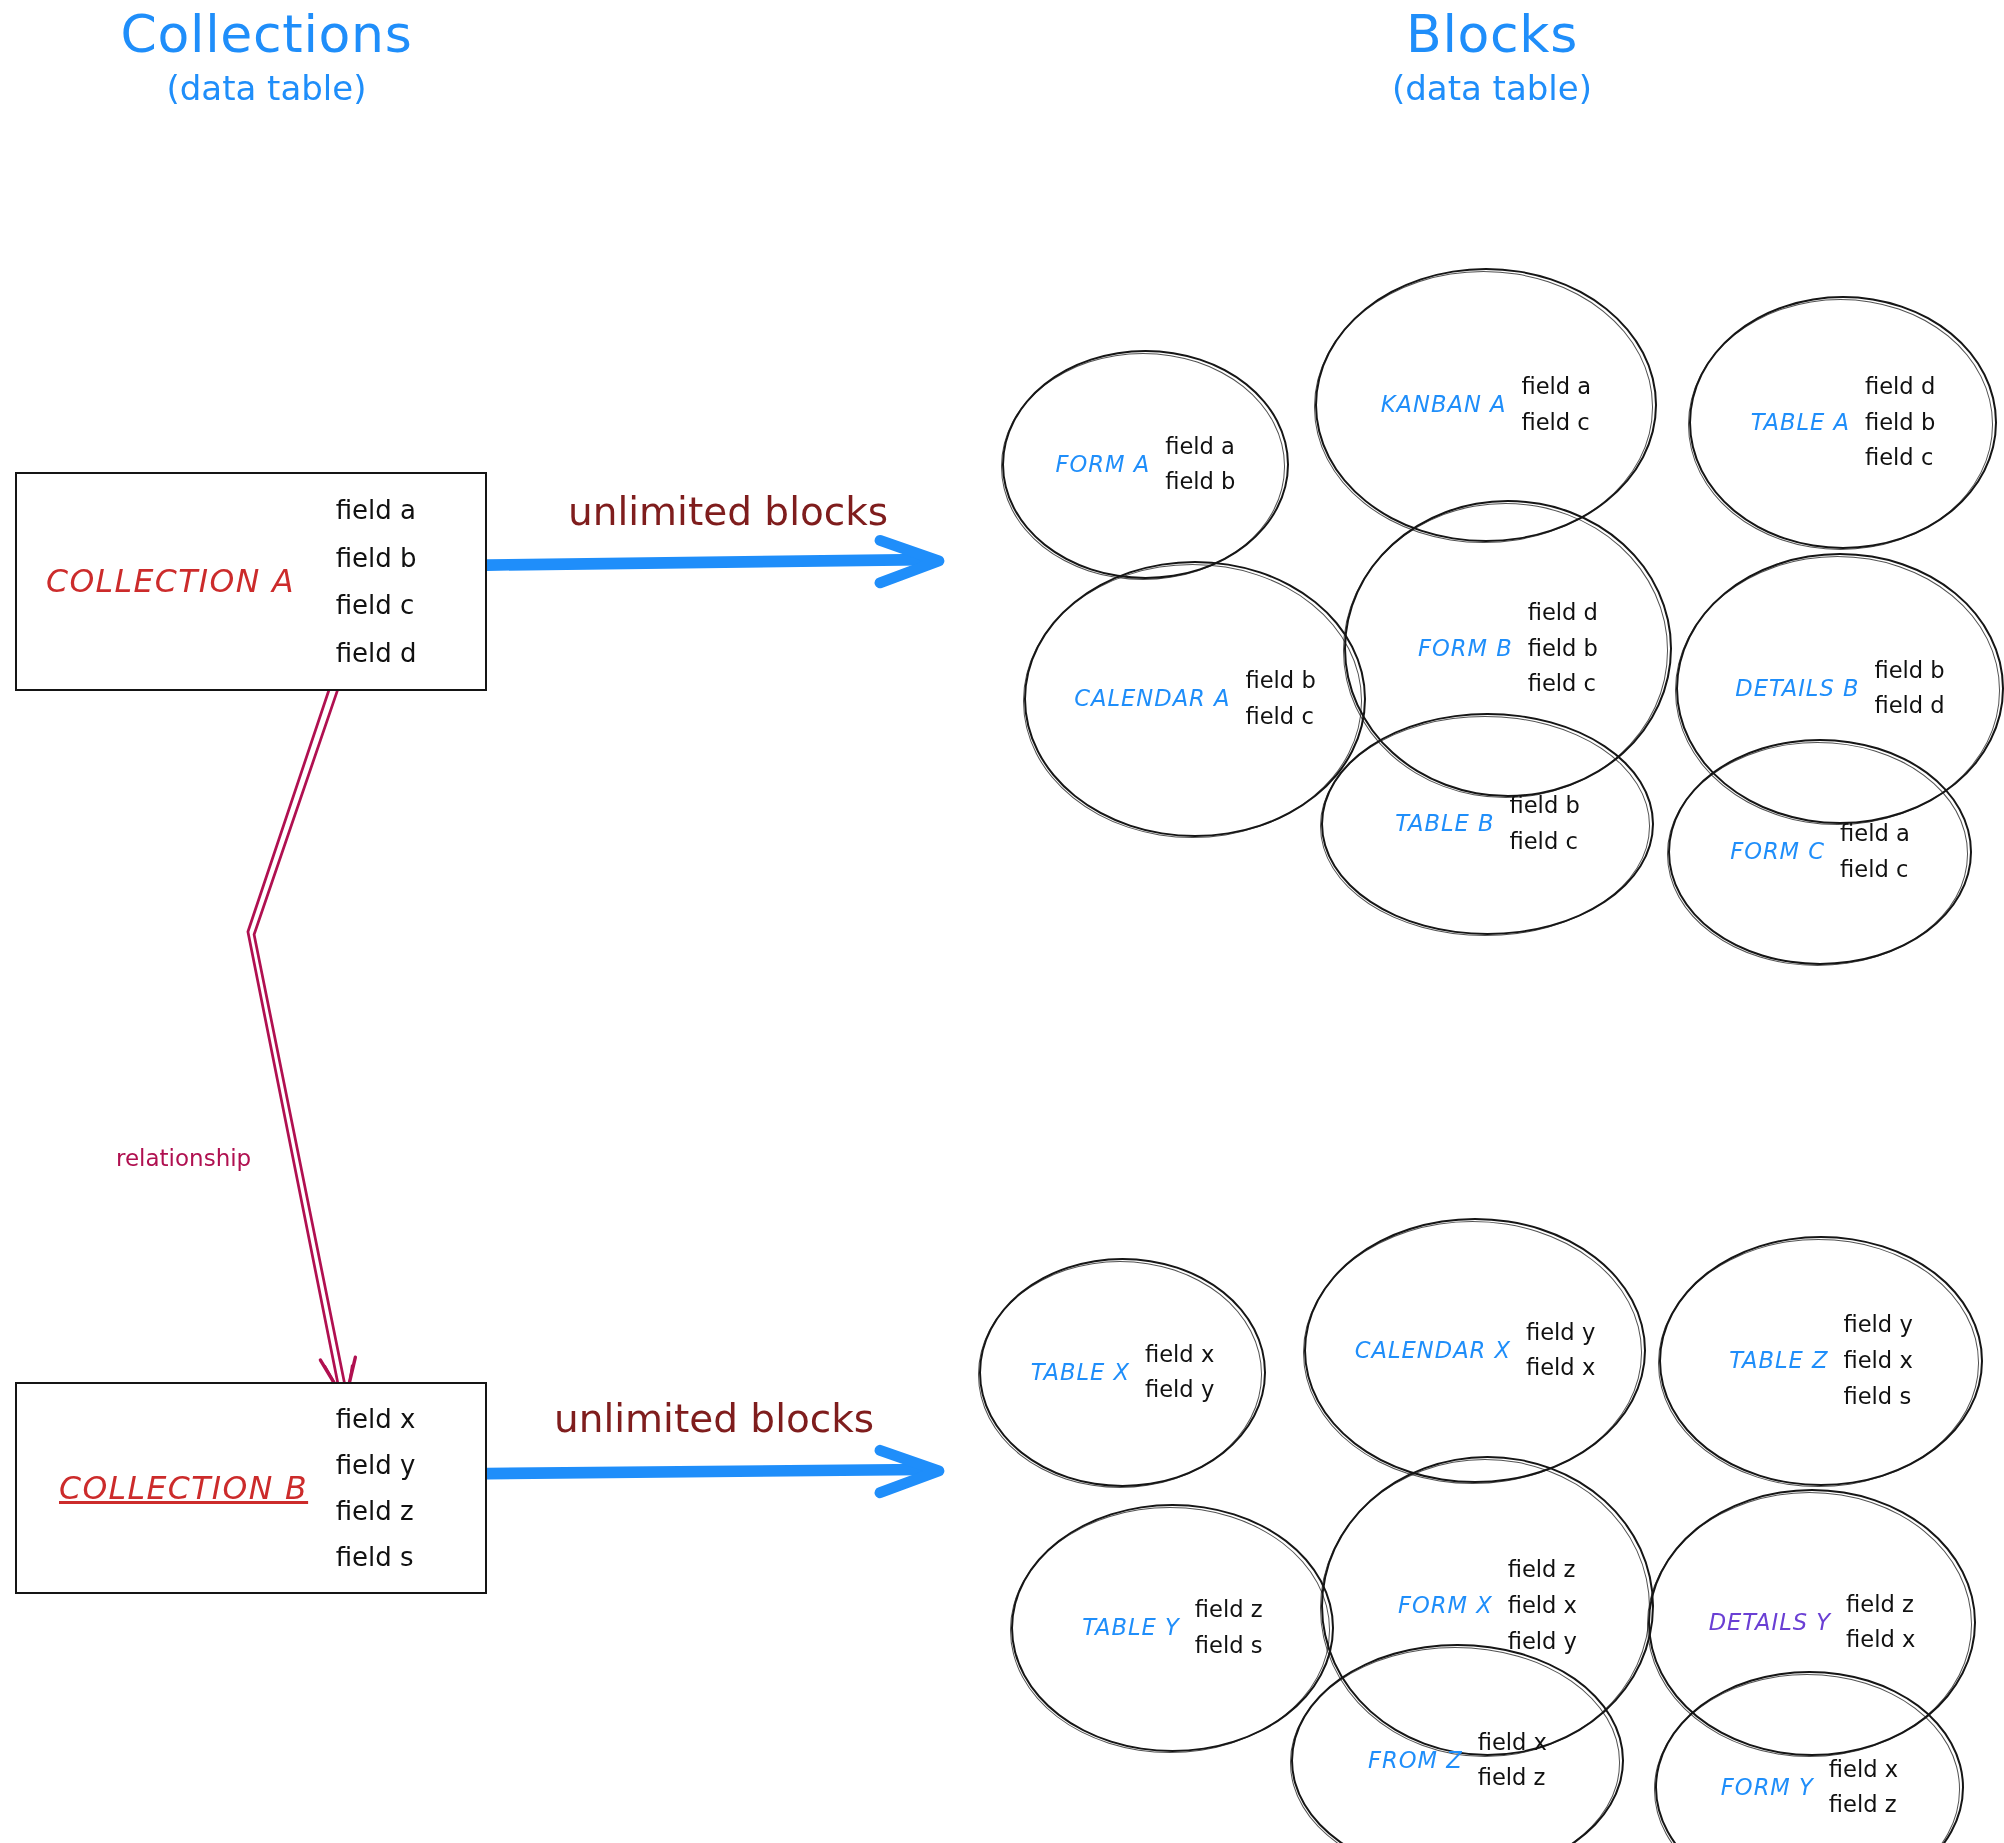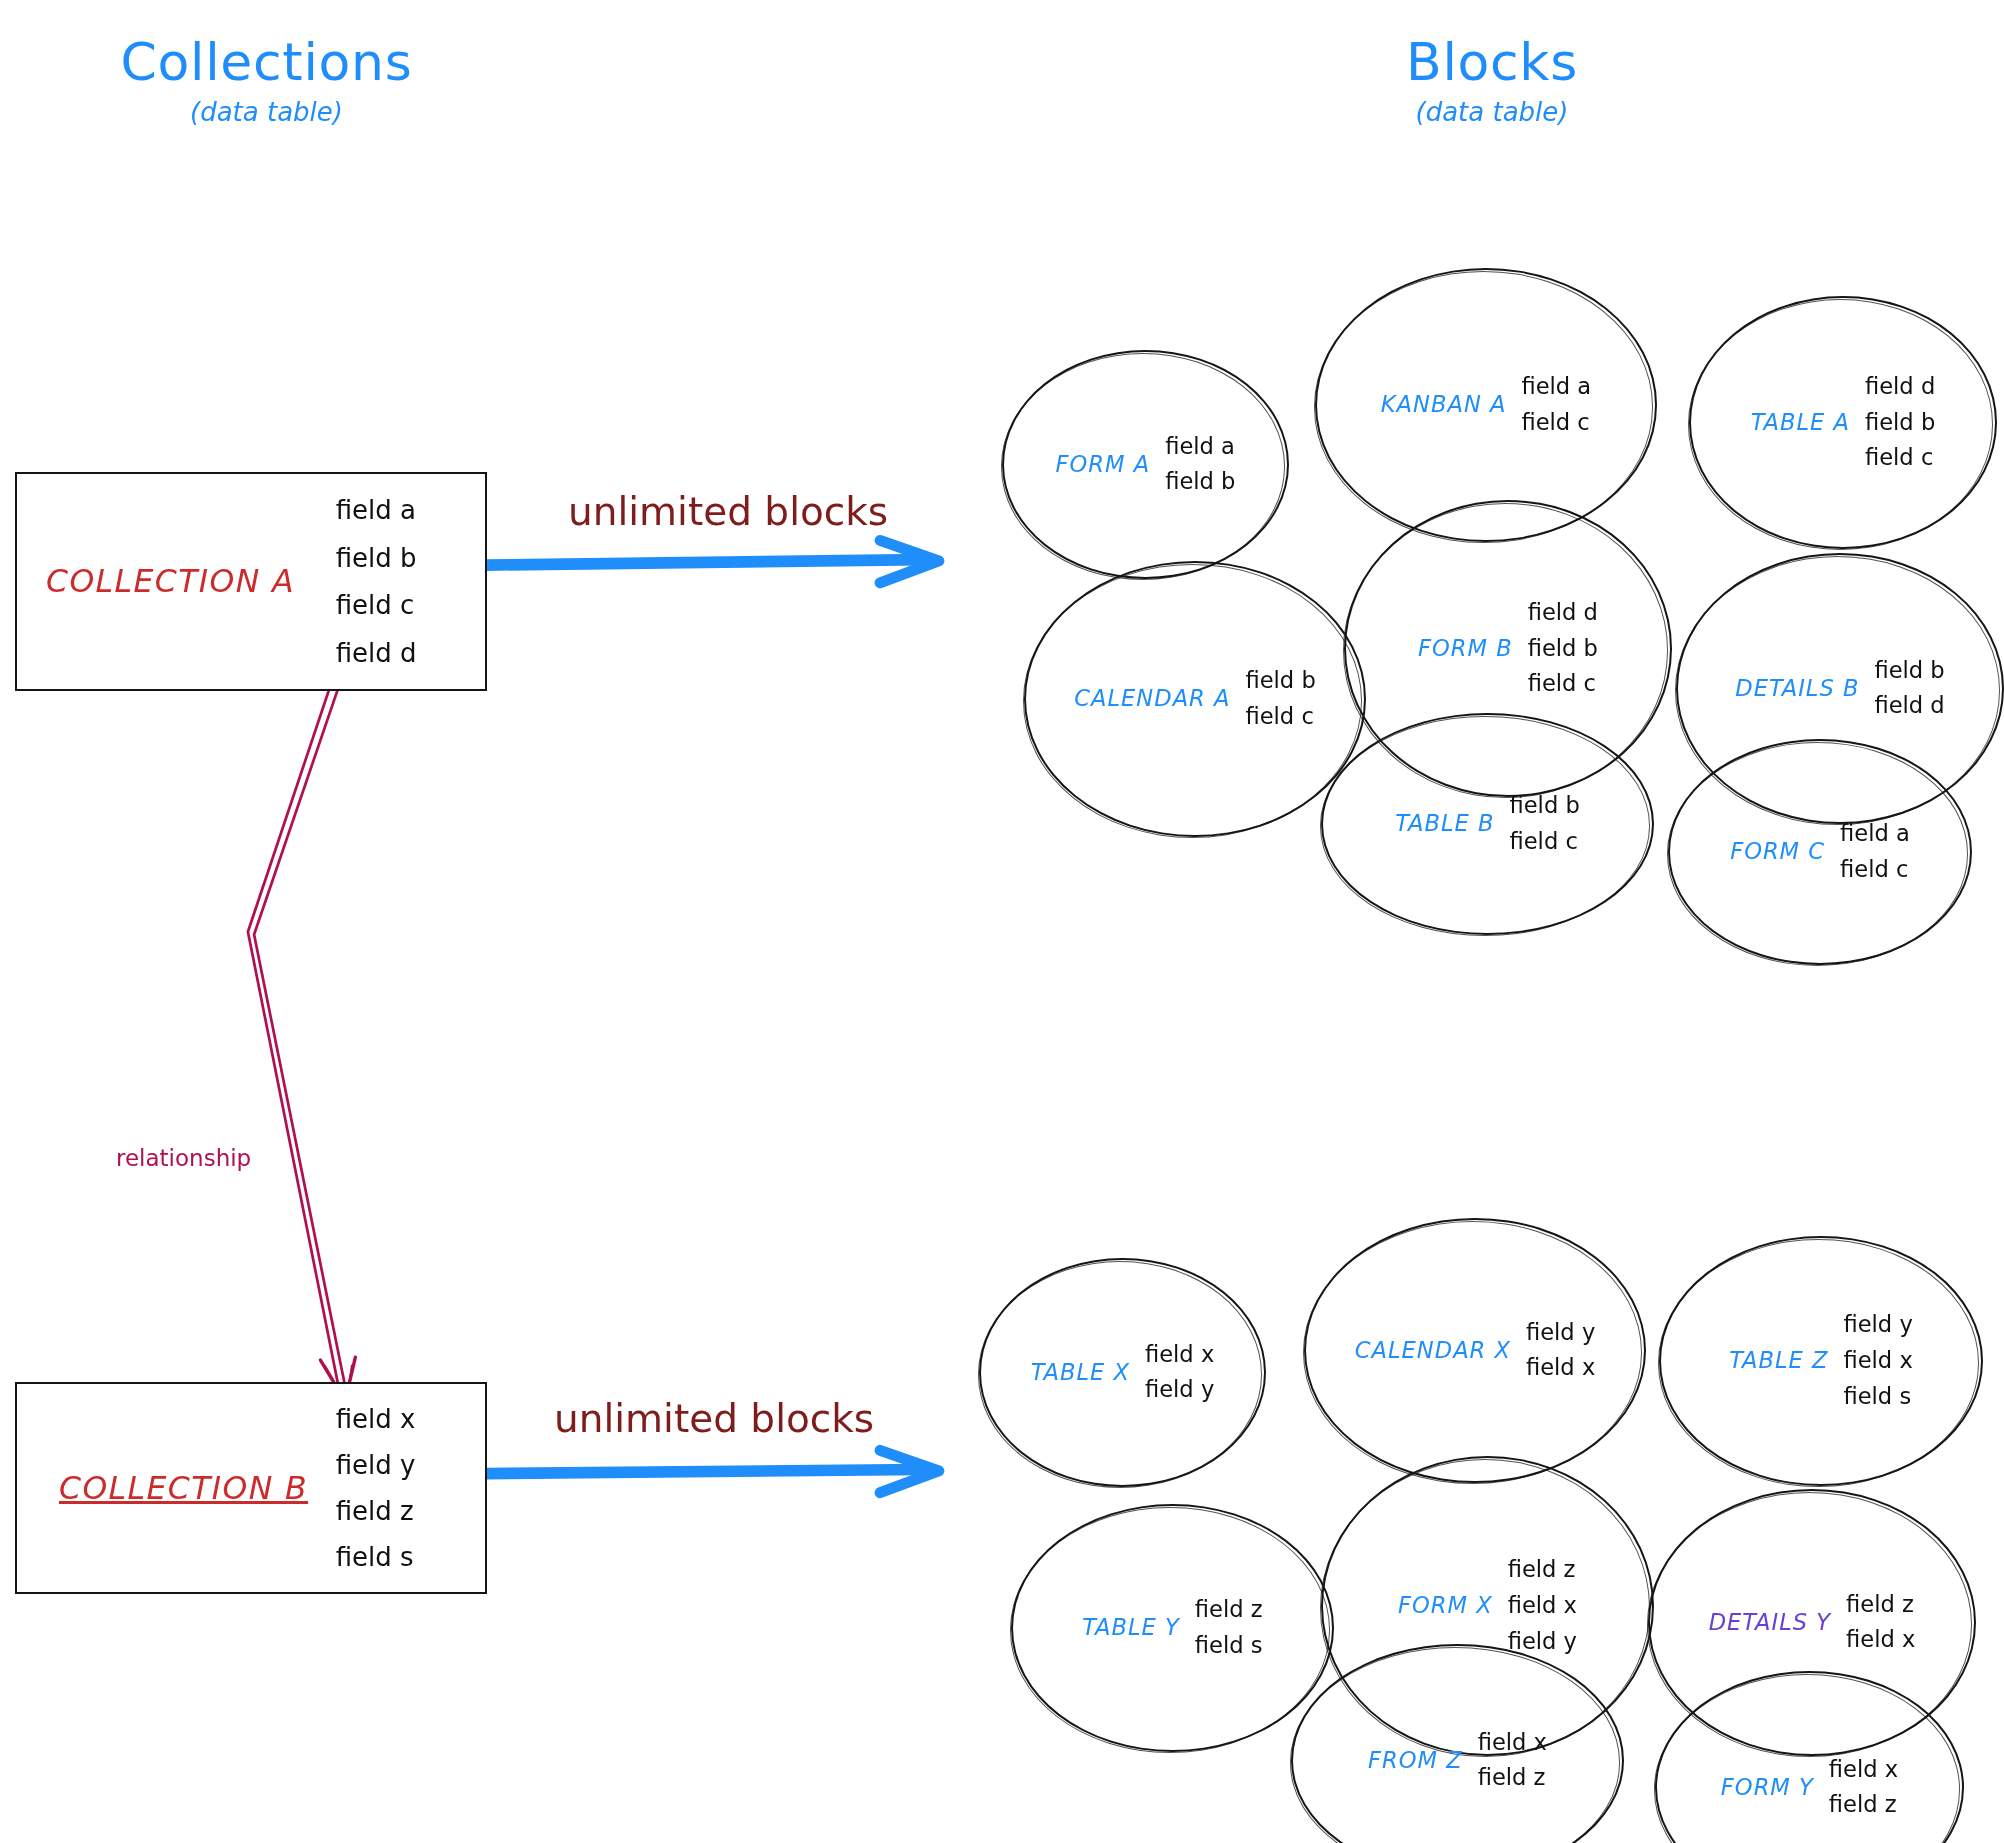--- a/index.html
+++ b/index.html
@@ -25,34 +25,32 @@
     pointer-events: none;
   }
 
   
   .col-header {
     position: absolute;
     text-align: center;
     color: #1f8efa;
     line-height: 1.05;
     user-select: none;
-    margin-top: 28px;
   }
   .col-header .big {
     display: block;
     font-size: 52px;
     font-family: "DejaVu Sans", sans-serif;
     letter-spacing: 0.7px;
   }
   .col-header .small {
     display: block;
-    font-size: 26px;
+    font-size: 34px;
     margin-top: 9.6px;
     font-family: "DejaVu Sans", sans-serif;
-    font-style: italic;
   }
 
   
   .collection-box {
     position: absolute;
     border: 2.7px solid #151515;
     background: #ffffff;
     box-sizing: border-box;
   }
   .collection-name {

